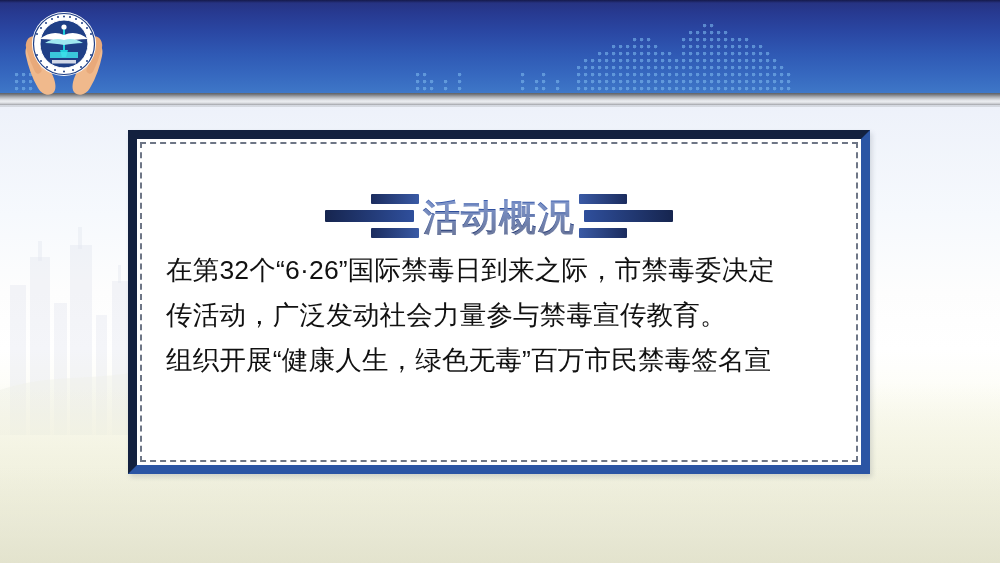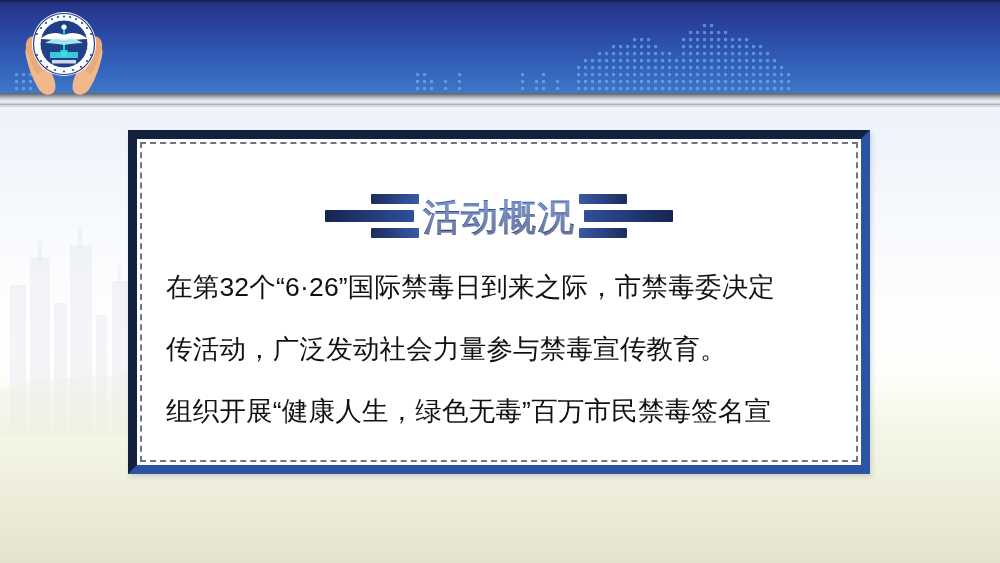--- a/index.html
+++ b/index.html
@@ -211,21 +211,21 @@
     left: 24px;
     right: 20px;
     top: 104px;
     font-size: 26.5px;
     line-height: 45px;
     color: #111111;
     letter-spacing: 0.2px;
     text-align: justify;
     text-justify: inter-character;
   }
-  .body-text .line { white-space: nowrap; display: block; margin-top: 17px; }
+  .body-text .line { white-space: nowrap; display: block; }
 </style>
 </head>
 <body>
 
 <div id="slide">
 
   <svg class="skyline" viewBox="0 0 300 250" preserveAspectRatio="none">
     <g fill="#c8cede" opacity="0.40">
       <rect x="10" y="100" width="16" height="150"></rect>
       <rect x="30" y="72" width="20" height="178"></rect>

